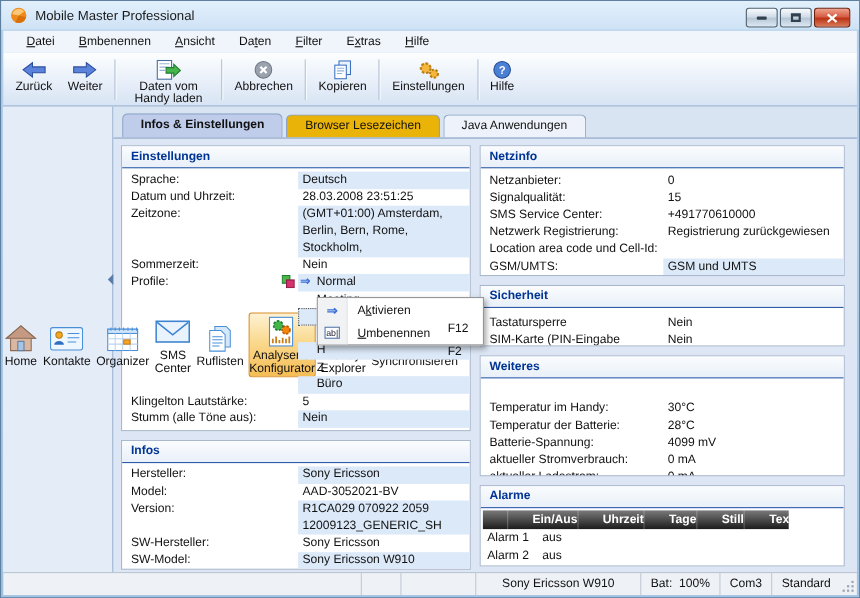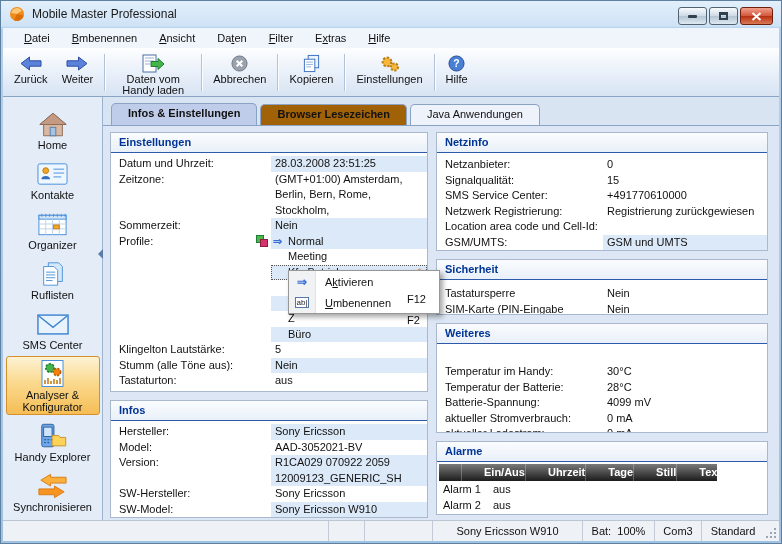--- a/index.html
+++ b/index.html
@@ -24,35 +24,35 @@
   
   .toolbar{height:49px;background:linear-gradient(#fdfeff,#e2ebf7 70%,#d8e4f3);border-bottom:1px solid #8aa4c4;
     display:flex;align-items:stretch;padding:2px 2px 1px 4px;}
   .tbtn{display:flex;flex-direction:column;align-items:center;justify-content:flex-start;padding:4px 7px 0;cursor:default;}
   .tbtn .ticon{height:19px;display:flex;align-items:center;}
   .tbtn .tlab{margin-top:1px;text-align:center;line-height:11px;max-width:74px;}
   .tsep{width:1px;background:#b3c2d6;box-shadow:1px 0 0 #fbfdff;margin:4px 4px;}
   
   .body-row{display:flex;height:423px;background:#fff;}
   .sidebar{width:100px;flex:none;background:#e4ecf7;border-right:1px solid #9db4d0;padding-top:9px;
-    display:flex;flex-direction:column;align-items:center;gap:3px;position:relative;}
+    display:flex;flex-direction:row;align-items:center;gap:3px;position:relative;}
   .side-item{width:94px;padding:2px 0 1px;display:flex;flex-direction:column;align-items:center;
     border:1px solid transparent;border-radius:3px;cursor:default;}
   .side-item .sicon{height:30px;display:flex;align-items:center;}
   .side-item .slab{text-align:center;line-height:12px;color:#101010;}
   .side-item.selected{background:linear-gradient(#fdf2d4,#fad98e 45%,#f5bd55);border-color:#d78f2c;}
   .collapse-handle{position:absolute;right:-1px;top:152px;width:0;height:0;
     border-top:5px solid transparent;border-bottom:5px solid transparent;border-right:5px solid #5a7da8;}
   .content{flex:1;background:#d9e4f2;display:flex;flex-direction:column;min-width:0;}
   
   .tabstrip{display:flex;align-items:flex-end;padding:6px 0 0 8px;height:28px;gap:3px;}
   .tab{height:21px;padding:3px 16px 16px;border:1px solid #8aa2c4;border-bottom:none;border-radius:5px 5px 0 0;
     background:#eef3fb;cursor:default;white-space:nowrap;}
   .tab.active{height:22px;background:#bfcdeb;font-weight:bold;}
-  .tab.yellow{background:#a16207;font-weight:bold;}
+  .tab.yellow{background:#eab308;}
   .tabpage{flex:1;border-top:1px solid #8aa2c4;background:#dce6f4;padding:6px 10px 2px 7px;
     display:flex;gap:8px;overflow:hidden;}
   .col-left{width:318px;flex:none;display:flex;flex-direction:column;gap:8px;}
   .col-right{width:332px;flex:none;display:flex;flex-direction:column;gap:8px;}
   
   .panel{background:#fff;border:1px solid #a9b8cd;overflow:hidden;}
   .panel-h{height:20px;line-height:19px;padding-left:8px;font-weight:bold;color:#003595;
     background:linear-gradient(#fafcfe,#e9f0f9);border-bottom:1px solid #2d5ba8;}
   .rows{padding-top:3px;}
   .row{display:flex;min-height:15.5px;line-height:15.5px;}
@@ -251,36 +251,36 @@
             <rect x="2" y="4" width="28" height="4" fill="#cfe3f9" stroke="#4a90d9"></rect>
             <path d="M5 2.5 v3 M9 2.5 v3 M13 2.5 v3 M17 2.5 v3 M21 2.5 v3 M25 2.5 v3 M29 2.5 v3" stroke="#4a90d9"></path>
             <path d="M2 13 h28 M2 18 h28 M9 8 v16 M16 8 v16 M23 8 v16" stroke="#bcd4ee"></path>
             <rect x="17" y="14" width="6" height="4" fill="#f5a623" stroke="#c87d18"></rect>
           </svg>
         </span>
           <span class="slab">Organizer</span>
       </div>
       <div class="side-item">
         <span class="sicon">
+          <svg width="32" height="23" viewBox="0 0 34 24">
+            <rect x="1" y="2" width="32" height="20" fill="#e9f3fd" stroke="#3b82d0" stroke-width="1.5"></rect>
+            <path d="M2 3 L17 15 L32 3" fill="none" stroke="#3b82d0" stroke-width="1.5"></path>
+          </svg>
+        </span>
+          <span class="slab">SMS Center</span>
+      </div>
+      <div class="side-item">
+        <span class="sicon">
           <svg width="28" height="28" viewBox="0 0 30 28">
             <path d="M10 2 H21 L25 6 V22 H10 Z" fill="#d4e8fa" stroke="#4a90d9"></path>
             <path d="M5 6 H16 L20 10 V26 H5 Z" fill="#fff" stroke="#4a90d9"></path>
             <path d="M7.5 12 h10 M7.5 15 h10 M7.5 18 h10 M7.5 21 h7" stroke="#4a90d9"></path>
           </svg>
         </span>
           <span class="slab">Ruflisten</span>
-      </div>
-      <div class="side-item">
-        <span class="sicon">
-          <svg width="32" height="23" viewBox="0 0 34 24">
-            <rect x="1" y="2" width="32" height="20" fill="#e9f3fd" stroke="#3b82d0" stroke-width="1.5"></rect>
-            <path d="M2 3 L17 15 L32 3" fill="none" stroke="#3b82d0" stroke-width="1.5"></path>
-          </svg>
-        </span>
-          <span class="slab">SMS Center</span>
       </div>
       <div class="side-item selected">
         <span class="sicon">
           <svg width="28" height="30" viewBox="0 0 28 30">
             <rect x="3" y="1.5" width="21" height="26" fill="#fff" stroke="#4a90d9"></rect>
             <circle cx="11" cy="9" r="4.2" fill="#45b449" stroke="#1e7e34" stroke-width="1.6" stroke-dasharray="2.2 1.4"></circle>
             <circle cx="18" cy="13" r="3.6" fill="#f5820a" stroke="#b35c02" stroke-width="1.6" stroke-dasharray="2 1.4"></circle>
             <path d="M6 25 v-4 M9 25 v-6 M12 25 v-3 M15 25 v-5 M18 25 v-4 M21 25 v-6" stroke="#c87d18" stroke-width="1.6"></path>
           </svg>
         </span>
@@ -316,20 +316,24 @@
         <div class="tab">Java Anwendungen</div>
       </div>
 
       <div class="tabpage">
 
         <div class="col-left">
           <div class="panel" style="height:260px">
             <div class="panel-h">Einstellungen</div>
             <div class="rows alt-odd">
 
+            <div class="row">
+                <span class="lab">Sprache:</span>
+                <span class="val">Deutsch</span>
+              </div>
                 <div class="row">
                 <span class="lab">Datum und Uhrzeit:</span>
                 <span class="val">28.03.2008 23:51:25</span>
               </div>
                 <div class="row">
                 <span class="lab">Zeitzone:</span>
                 <span class="val">(GMT+01:00) Amsterdam, Berlin, Bern, Rome, Stockholm,</span>
               </div>
                 <div class="row">
                 <span class="lab">Sommerzeit:</span>

